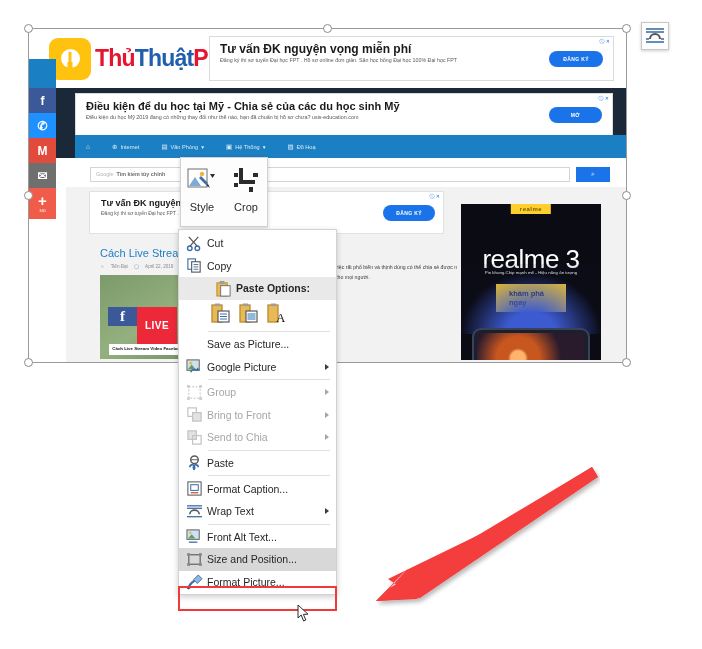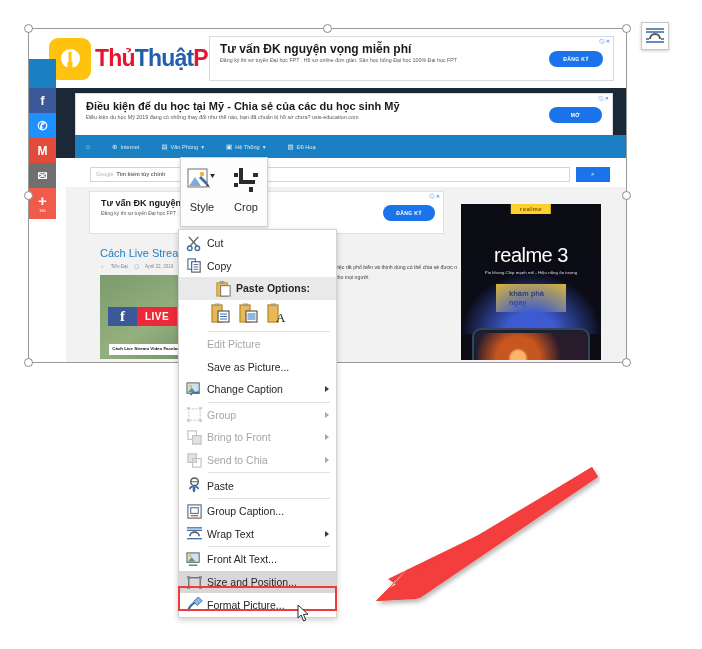--- a/index.html
+++ b/index.html
@@ -176,21 +176,21 @@
     position: absolute; left: 4px; top: 10px; width: 46px; height: 60px;
     background: radial-gradient(circle at 55% 40%, #e9b894 0 28%, #b9724d 30% 55%, #6b8fa5 58% 100%);
   }
   .fb-live { position: absolute; left: 8px; top: 32px; display: flex; }
   .fb-box {
     width: 29px; height: 19px; background: #3b5998; color: #fff;
     font-size: 15px; font-weight: bold; font-family: "Liberation Serif", serif;
     display: flex; align-items: center; justify-content: center;
   }
   .live-box {
-    width: 40px; height: 19px; background: #ed2939; color: #fff;
+    width: 40px; height: 37px; background: #ed2939; color: #fff;
     font-size: 10px; font-weight: bold; letter-spacing: .5px;
     display: flex; align-items: center; justify-content: center;
   }
   .thumb-caption {
     position: absolute; left: 9px; bottom: 4px; width: 107px;
     background: #fff; color: #111; font-size: 4.4px; font-weight: bold;
     text-align: center; line-height: 1.5; padding: 2px 0;
   }
 
   .para {
@@ -203,21 +203,21 @@
     position: absolute; left: 395px; top: 17px; width: 140px; height: 156px;
     background: #0b0b14; overflow: hidden;
   }
   .realme-tag {
     position: absolute; left: 50%; transform: translateX(-50%); top: 0;
     background: #ffcf2d; color: #7a6000; font-size: 6px; font-weight: bold;
     padding: 2px 9px; letter-spacing: .5px;
   }
   .realme-title {
     position: absolute; left: 0; right: 0; top: 40px; text-align: center;
-    color: #fff; font-size: 20px; letter-spacing: -0.5px;
+    color: #fff; font-size: 26px; letter-spacing: -0.5px;
   }
   .realme-sub {
     position: absolute; left: 0; right: 0; top: 66px; text-align: center;
     color: #e8e8ec; font-size: 4.4px;
   }
   .realme-btn {
     position: absolute; left: 50%; transform: translateX(-50%); top: 80px;
     background: #ffcf2d; color: #1a1a26; font-size: 7.5px; font-weight: bold;
     padding: 5px 13px;
   }
@@ -551,41 +551,37 @@
         <svg width="19" height="21" viewBox="0 0 19 21">
           <rect x="1" y="2" width="10" height="17" fill="#e8b955" stroke="#b98a2e" stroke-width="1.3"></rect>
           <rect x="4" y="0.5" width="5" height="2.6" fill="#9d9d9d"></rect>
           <text x="9" y="19" font-family="Liberation Serif, serif" font-size="13" fill="#1a1a1a">A</text>
         </svg>
       </span>
     </div>
 
     <div class="ctx-sep"></div>
 
-    <div class="ctx-item disabled">
-      <span class="ico"></span>
-      <span class="lbl">Edit Picture</span>
-    </div>
 
     <div class="ctx-item">
       <span class="ico"></span>
       <span class="lbl">Save as Picture...</span>
     </div>
 
     <div class="ctx-item">
       <span class="ico">
         <svg class="clip-ico" viewBox="0 0 18 18">
           <rect x="1" y="2" width="13" height="11" fill="#cfe0ef" stroke="#5a5a5a" stroke-width="1"></rect>
           <circle cx="5" cy="5.5" r="1.4" fill="#f2b23e"></circle>
           <path d="M2 12 L6 7 L10 12 Z" fill="#5e9e5e"></path>
           <path d="M5 15 a5 4 0 0 1 8 -2" fill="none" stroke="#3f6fa8" stroke-width="1.6"></path>
           <path d="M12 10 l3 3 l-4 0.6 z" fill="#3f6fa8"></path>
         </svg>
       </span>
-      <span class="lbl">Change Caption</span>
+      <span class="lbl">Google Picture</span>
       <span class="arrow"></span>
     </div>
 
     <div class="ctx-sep"></div>
 
     <div class="ctx-item disabled">
       <span class="ico">
         <svg class="clip-ico" viewBox="0 0 18 18">
           <rect x="3" y="3" width="12" height="12" fill="none" stroke="#bdbdbd" stroke-width="1" stroke-dasharray="2 1.6"></rect>
           <rect x="1" y="1" width="3" height="3" fill="#cfcfcf"></rect>
@@ -637,21 +633,21 @@
     <div class="ctx-sep"></div>
 
     <div class="ctx-item">
       <span class="ico">
         <svg class="clip-ico" viewBox="0 0 18 18">
           <rect x="2" y="2" width="14" height="14" fill="none" stroke="#5a5a5a" stroke-width="1.1"></rect>
           <rect x="5" y="5" width="8" height="6" fill="none" stroke="#3f6fa8" stroke-width="1.1"></rect>
           <line x1="5" y1="13.5" x2="13" y2="13.5" stroke="#d04a2a" stroke-width="1.3"></line>
         </svg>
       </span>
-      <span class="lbl">Group Caption...</span>
+      <span class="lbl">Format Caption...</span>
     </div>
 
     <div class="ctx-item">
       <span class="ico">
         <svg class="clip-ico" viewBox="0 0 18 18">
           <line x1="1" y1="3" x2="17" y2="3" stroke="#3f6fa8" stroke-width="1.4"></line>
           <line x1="1" y1="5.6" x2="17" y2="5.6" stroke="#3f6fa8" stroke-width="1.4"></line>
           <path d="M4 12 a5 4.5 0 0 1 10 0" fill="none" stroke="#5a5a5a" stroke-width="1.7"></path>
           <line x1="1" y1="14.5" x2="17" y2="14.5" stroke="#3f6fa8" stroke-width="1.4"></line>
         </svg>

